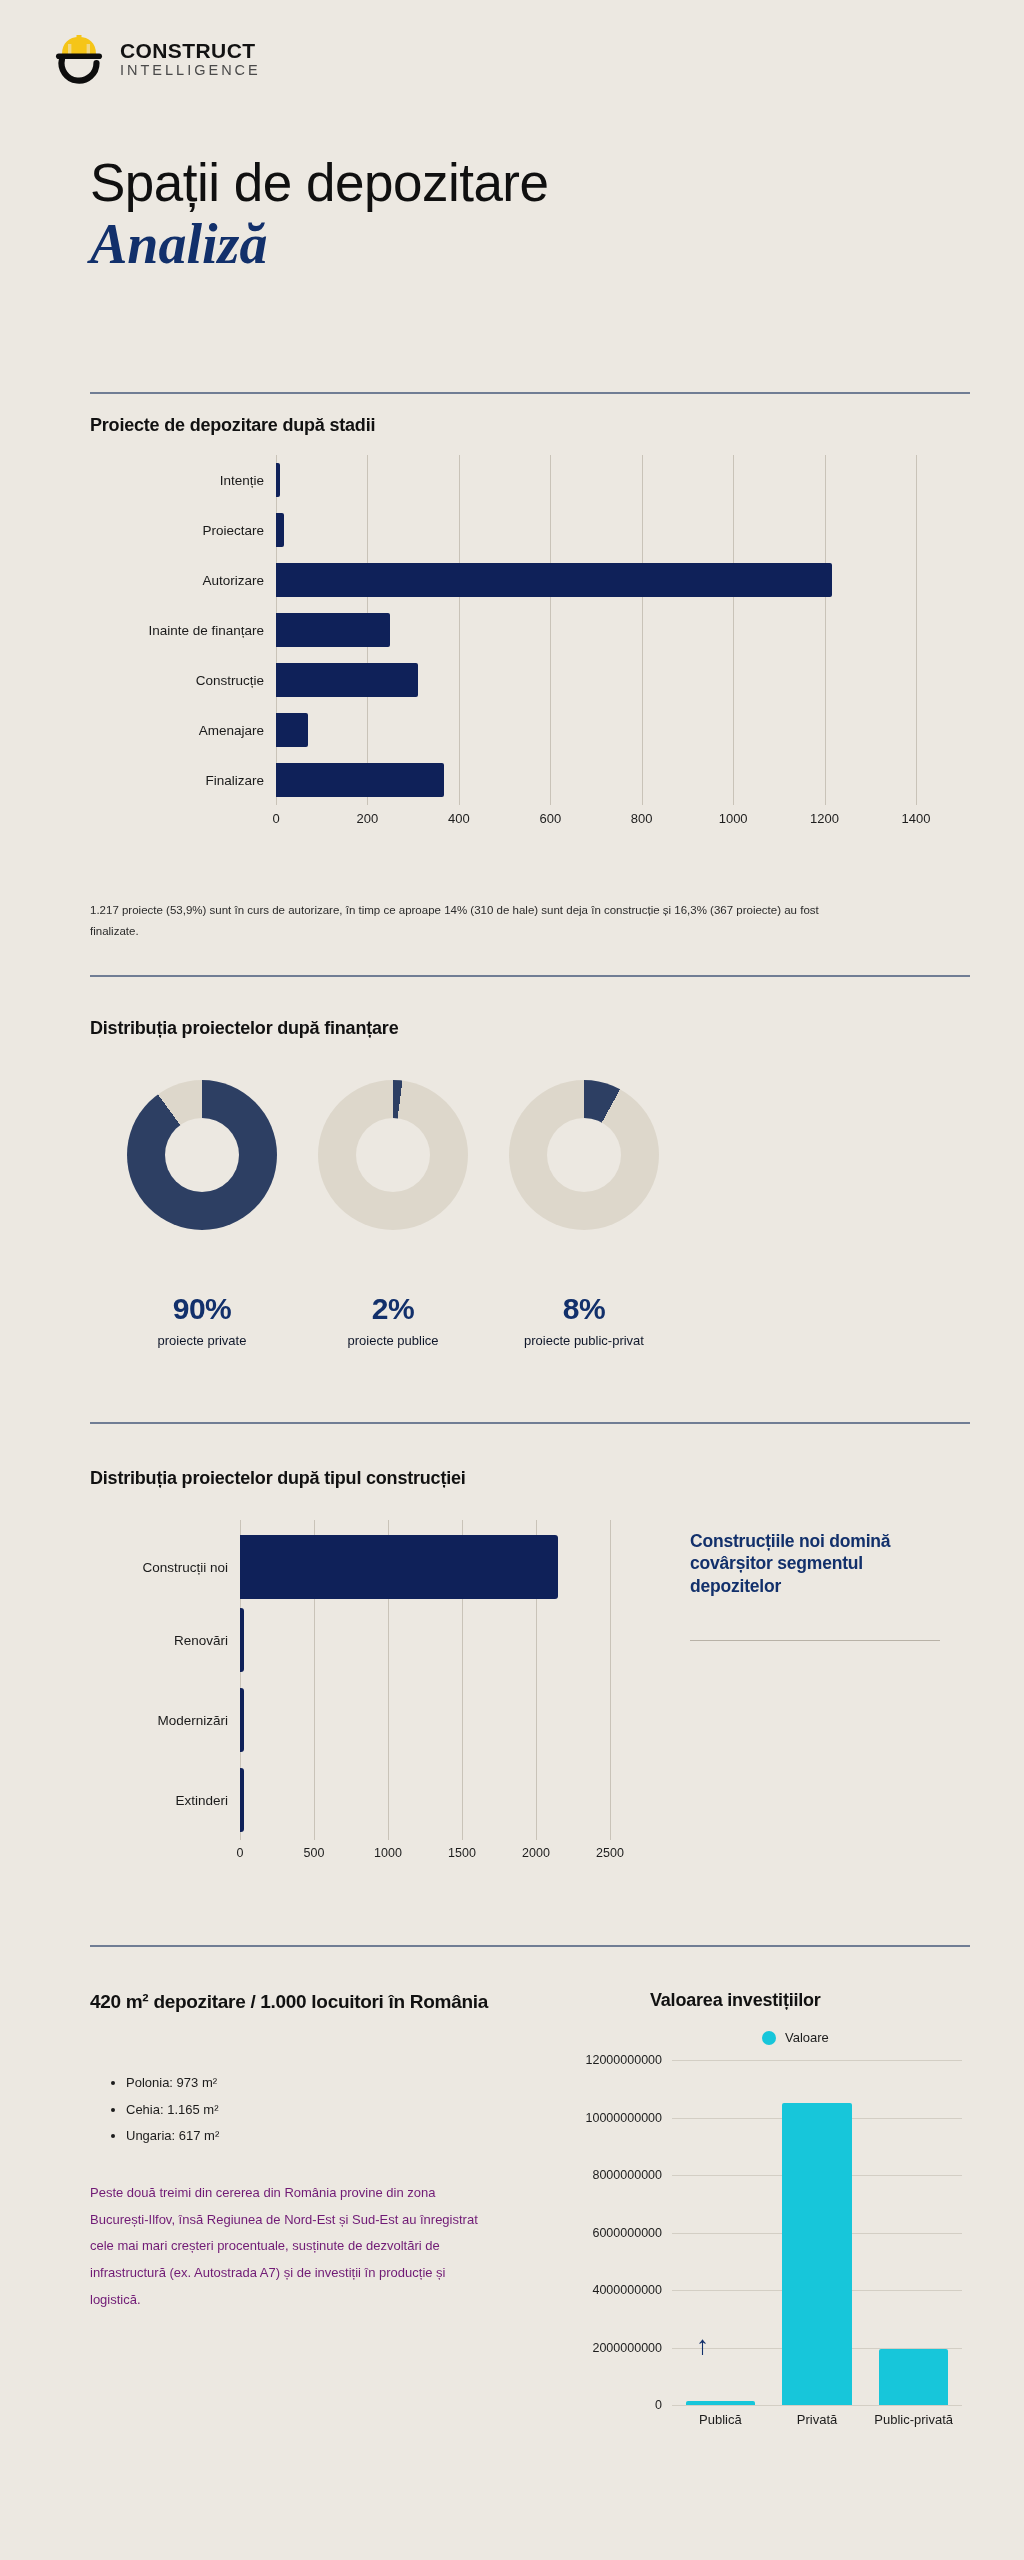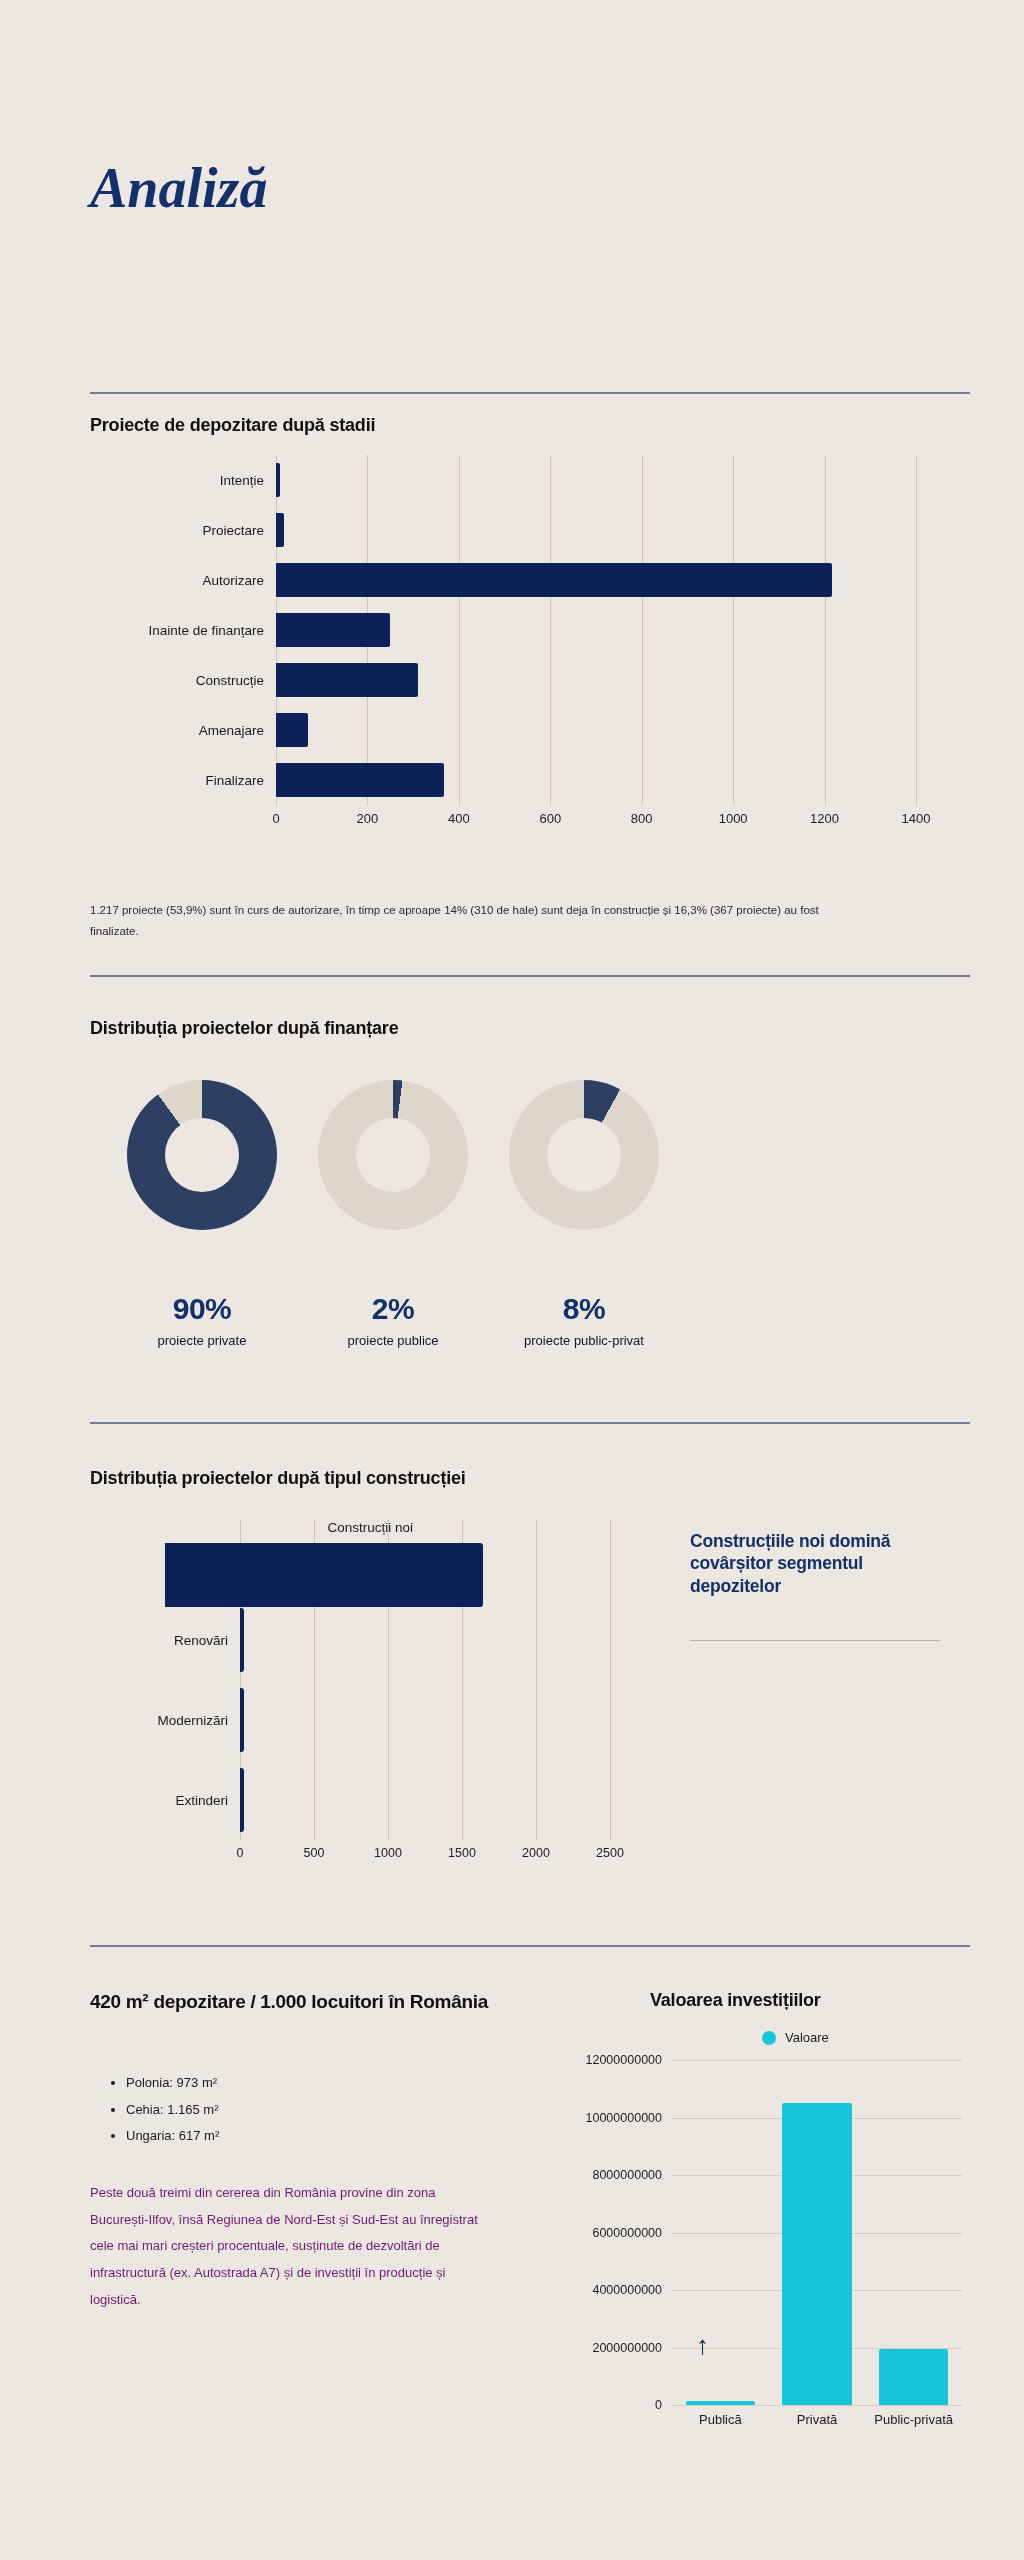--- a/index.html
+++ b/index.html
@@ -106,22 +106,39 @@
   .c3-ylab { position: absolute; right: 318px; font-size: 12.5px; color: #1d1d1d; white-space: nowrap; transform: translateY(-50%); text-align: right; }
   .c3-bar { position: absolute; bottom: 0; background: #17c6da; border-radius: 2px 2px 0 0; }
   .c3-xlab { position: absolute; top: 352px; font-size: 13px; color: #1c1c1c; transform: translateX(-50%); white-space: nowrap; }
   .c3-arrow { position: absolute; color: #12306b; font-size: 26px; line-height: 1; }
 </style>
 </head>
 <body>
 
 <div class="page">
 
+  <div class="logo-block">
+    <div class="logo-mark">
+      <svg width="62" height="62" viewBox="0 0 62 62" aria-hidden="true">
+        <path d="M14 26 C14 15 21 9 31 9 C41 9 48 15 48 26 Z" fill="#f5c518"></path>
+        <rect x="28.5" y="7" width="5" height="19" fill="#f5c518"></rect>
+        <rect x="20" y="16" width="3.4" height="10" fill="#ece8e1" opacity="0.55"></rect>
+        <rect x="38.6" y="16" width="3.4" height="10" fill="#ece8e1" opacity="0.55"></rect>
+        <rect x="8" y="25.5" width="46" height="5.6" rx="2.8" fill="#0d0d0d"></rect>
+        <path d="M14 31 A17.5 17.5 0 1 0 48.5 35" stroke="#0d0d0d" stroke-width="6.2" fill="none" stroke-linecap="round"></path>
+      </svg>
+    </div>
+    <div class="logo-text">
+      <span class="logo-line1">CONSTRUCT</span>
+      <span class="logo-line2">INTELLIGENCE</span>
+    </div>
+  </div>
 
   <div class="title-block">
+    <div class="main-title">Spații de depozitare</div>
     <div class="sub-title">Analiză</div>
   </div>
 
   <div class="rule" style="left:90px; top:392px; width:880px;"></div>
 
   <div class="sec-head" style="left:90px; top:415px;">Proiecte de depozitare după stadii</div>
 
   <div id="chart1">
     <div class="c1-grid" id="c1-grid">
         <div class="c1-gline" style="left: 0px;"></div>
@@ -220,21 +237,21 @@
   <div id="chart2">
     <div class="c2-grid" id="c2-grid">
         <div class="c2-gline" style="left: 0px;"></div>
         <div class="c2-gline" style="left: 74px;"></div>
         <div class="c2-gline" style="left: 148px;"></div>
         <div class="c2-gline" style="left: 222px;"></div>
         <div class="c2-gline" style="left: 296px;"></div>
         <div class="c2-gline" style="left: 370px;"></div>
       </div>
     <div id="c2-rows">
-        <div class="c2-row" style="top: 0px; flex-direction: column;">
+        <div class="c2-row" style="top: 7px;">
           <div class="c2-label">Construcții noi</div>
           <div class="c2-track">
             <div class="c2-bar" style="width: 318.2px; background: rgb(15, 33, 89);"></div>
           </div>
         </div>
         <div class="c2-row" style="top: 80px;">
           <div class="c2-label">Renovări</div>
           <div class="c2-track">
             <div class="c2-bar" style="width: 4px; background: rgb(15, 33, 89);"></div>
           </div>

